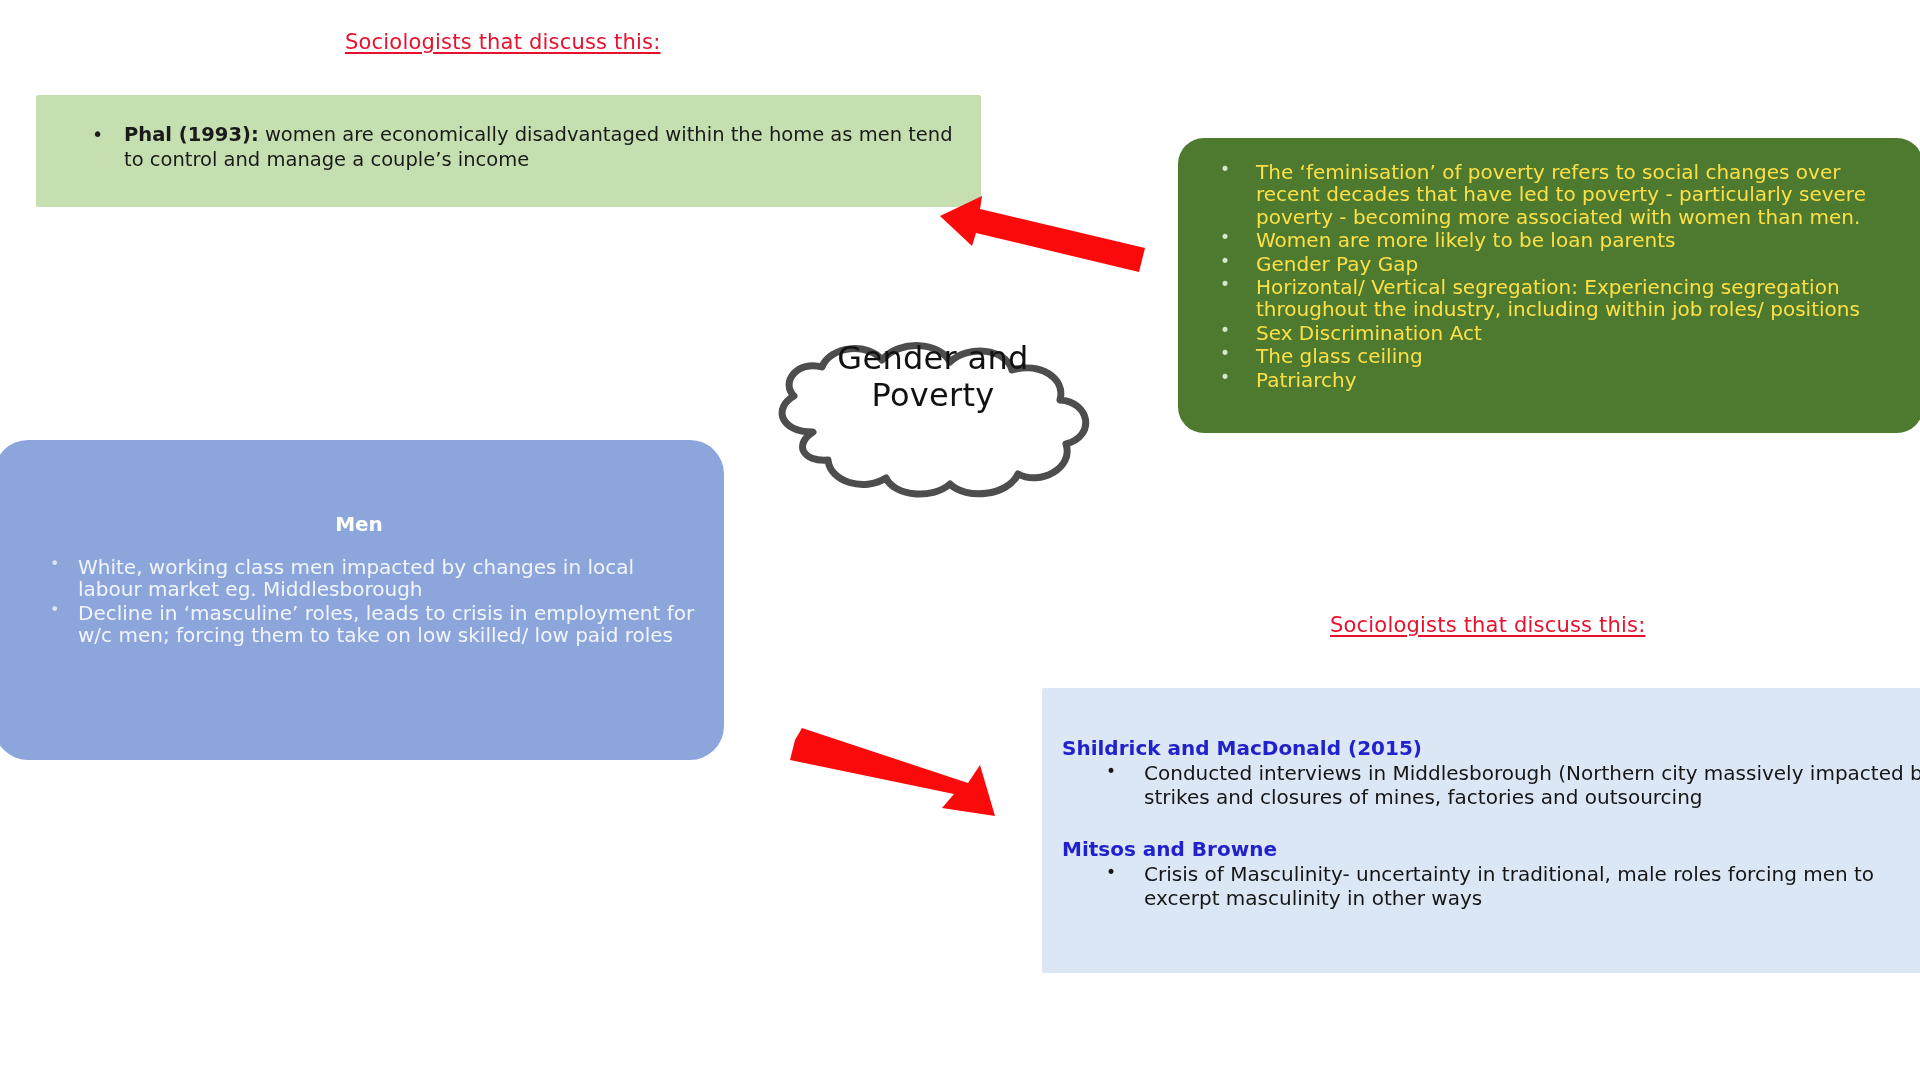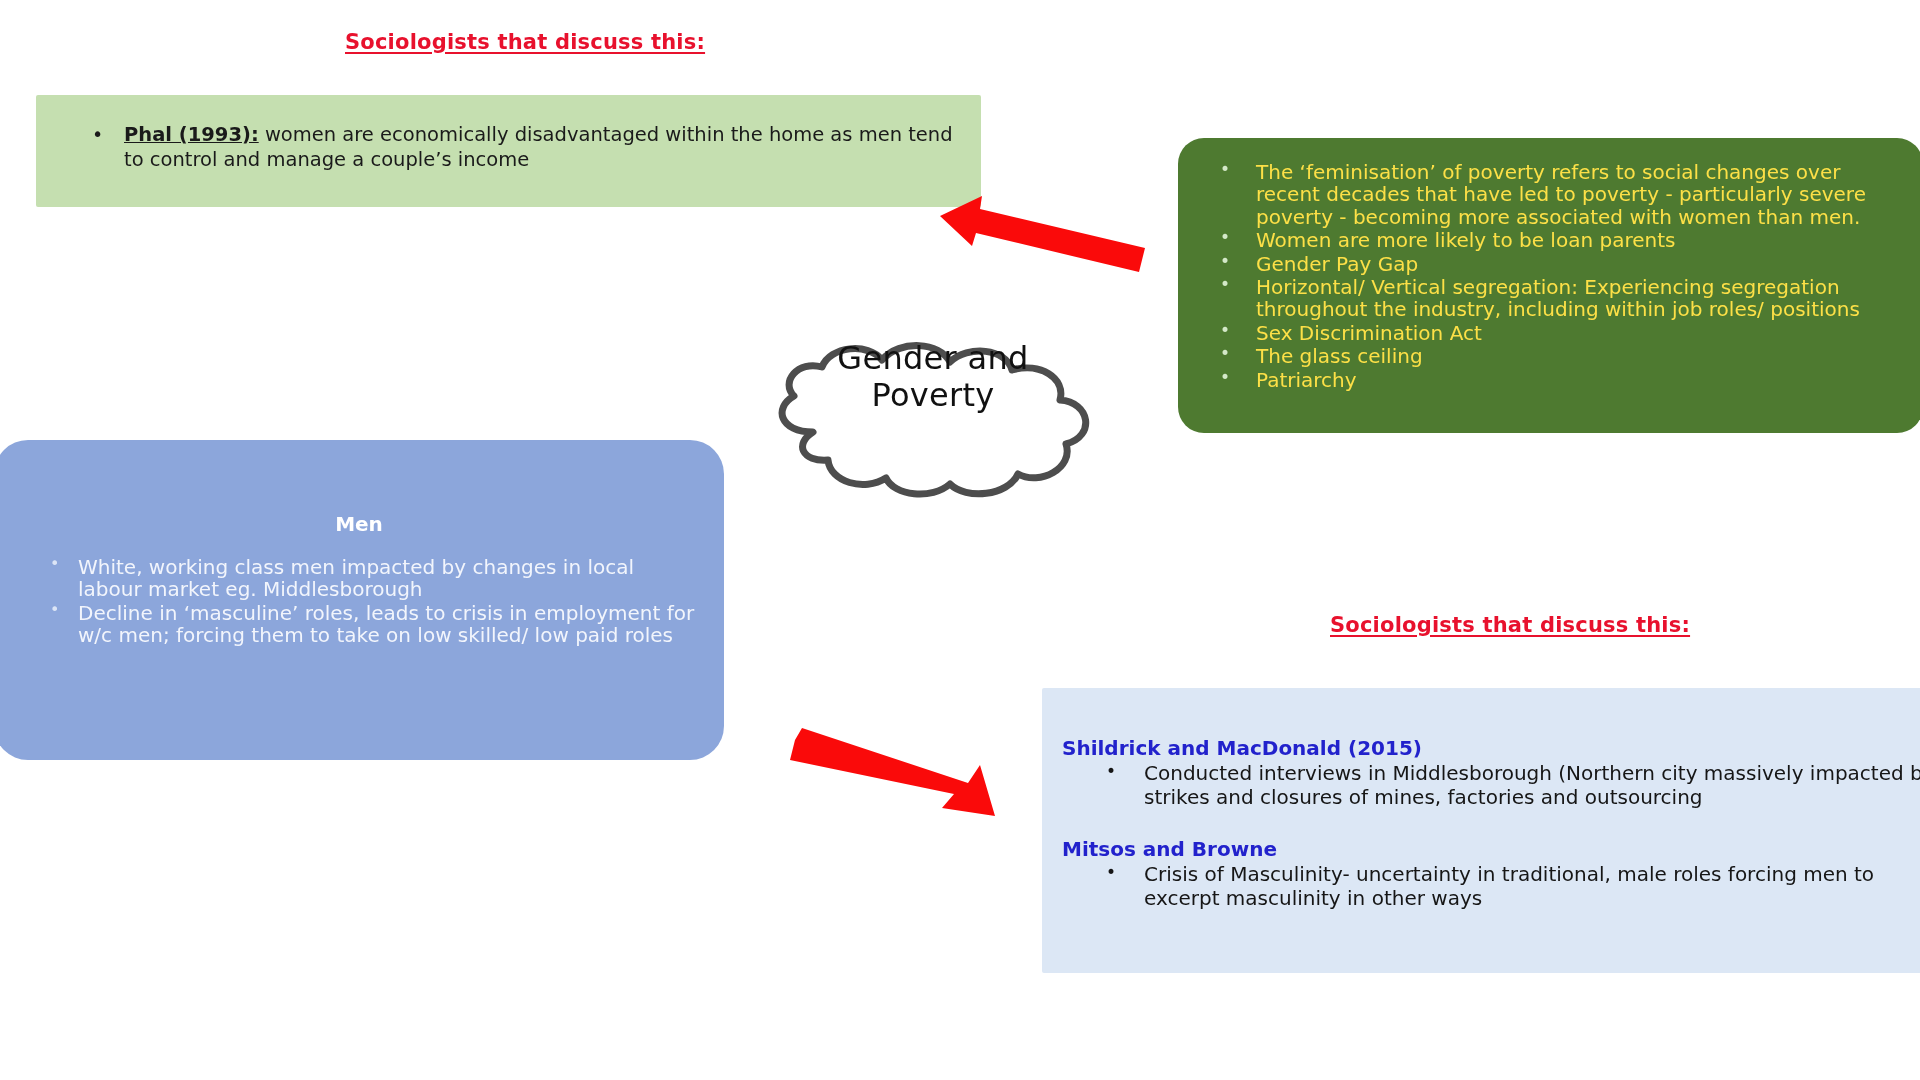--- a/index.html
+++ b/index.html
@@ -19,21 +19,21 @@
     position: absolute;
     left: 0; top: 0;
     width: 1920px;
     height: 1080px;
   }
 
   
   .sociologists-heading {
     position: absolute;
     color: #E8112D;
-    font-weight: bold;
+    font-weight: normal;
     font-size: 21px;
     letter-spacing: 0.2px;
     text-decoration: underline;
     text-underline-offset: 3px;
     white-space: nowrap;
     font-family: "DejaVu Sans", sans-serif;
   }
   #heading-top { left: 345px; top: 30px; }
   #heading-bottom { left: 1330px; top: 613px; }
 
@@ -60,21 +60,21 @@
     padding-left: 48px;
   }
   .green-box li::before {
     content: "\2022";
     position: absolute;
     left: 16px;
     top: -1px;
     font-size: 19px;
     color: #1a1a1a;
   }
-  .green-box b { font-weight: bold; text-decoration: underline; }
+  .green-box b { font-weight: bold; }
 
   
   .darkgreen-box {
     position: absolute;
     left: 1178px;
     top: 138px;
     width: 745px;
     height: 295px;
     background: #4E7A30;
     border-radius: 26px;

